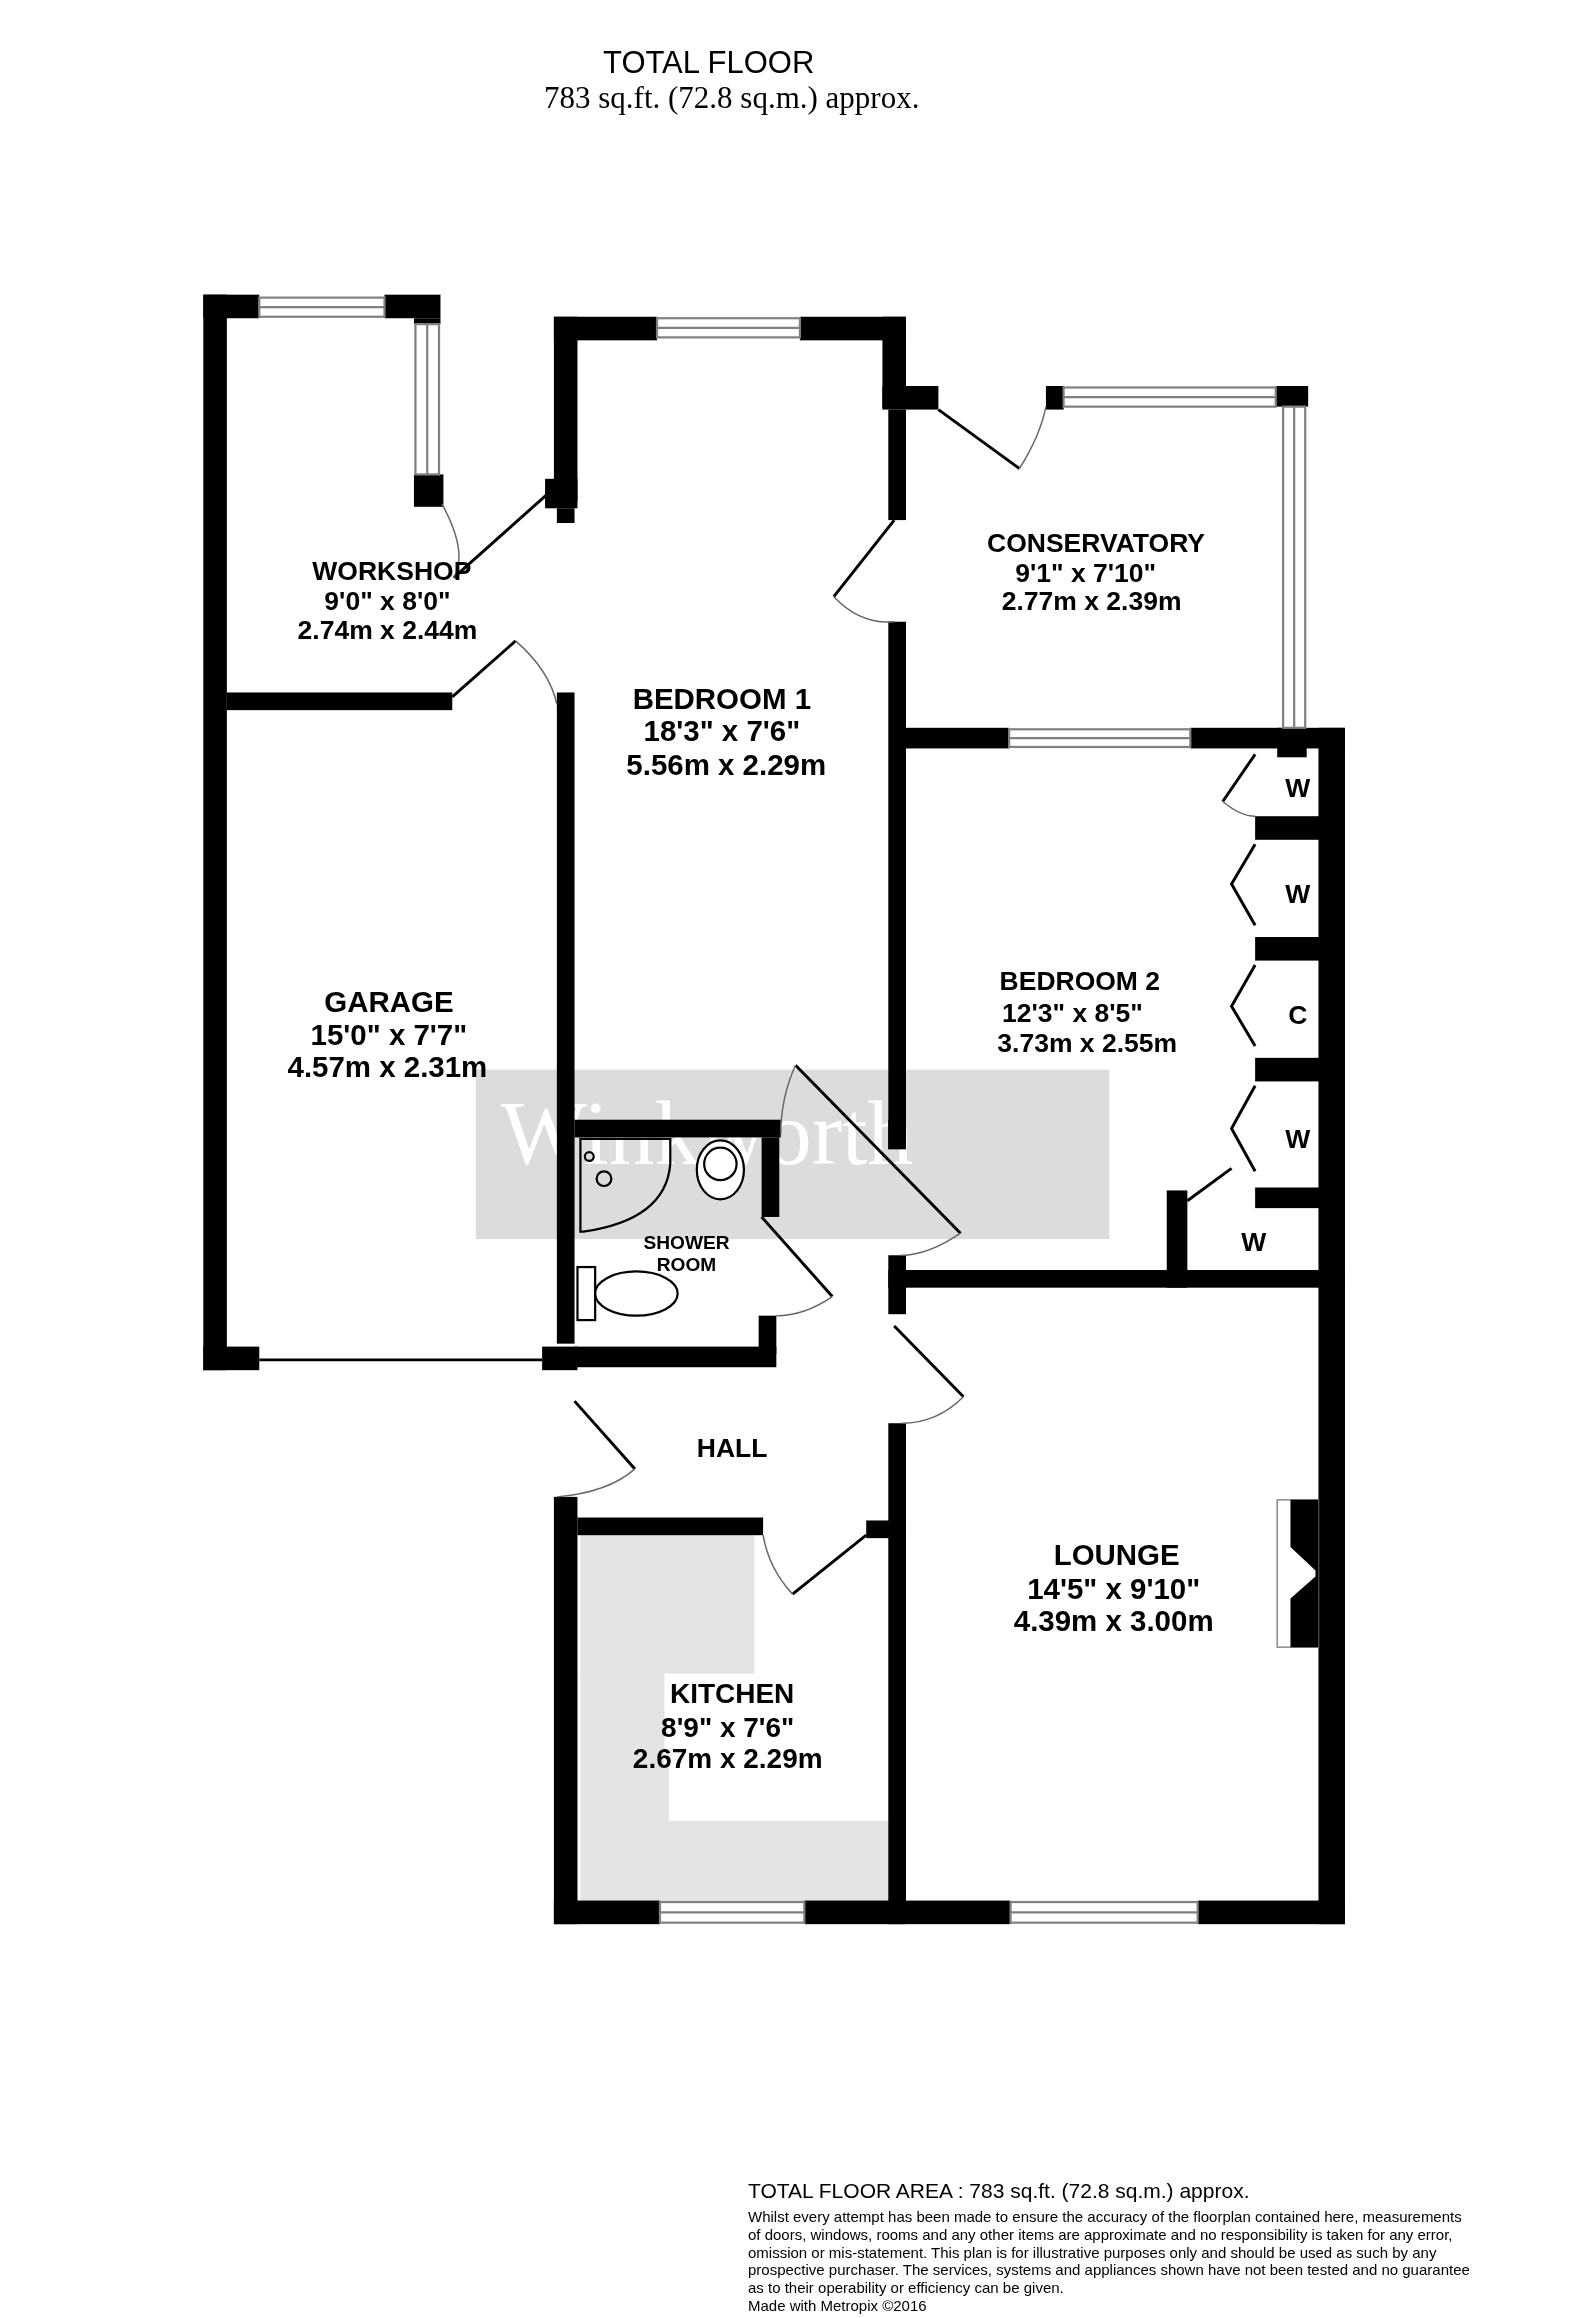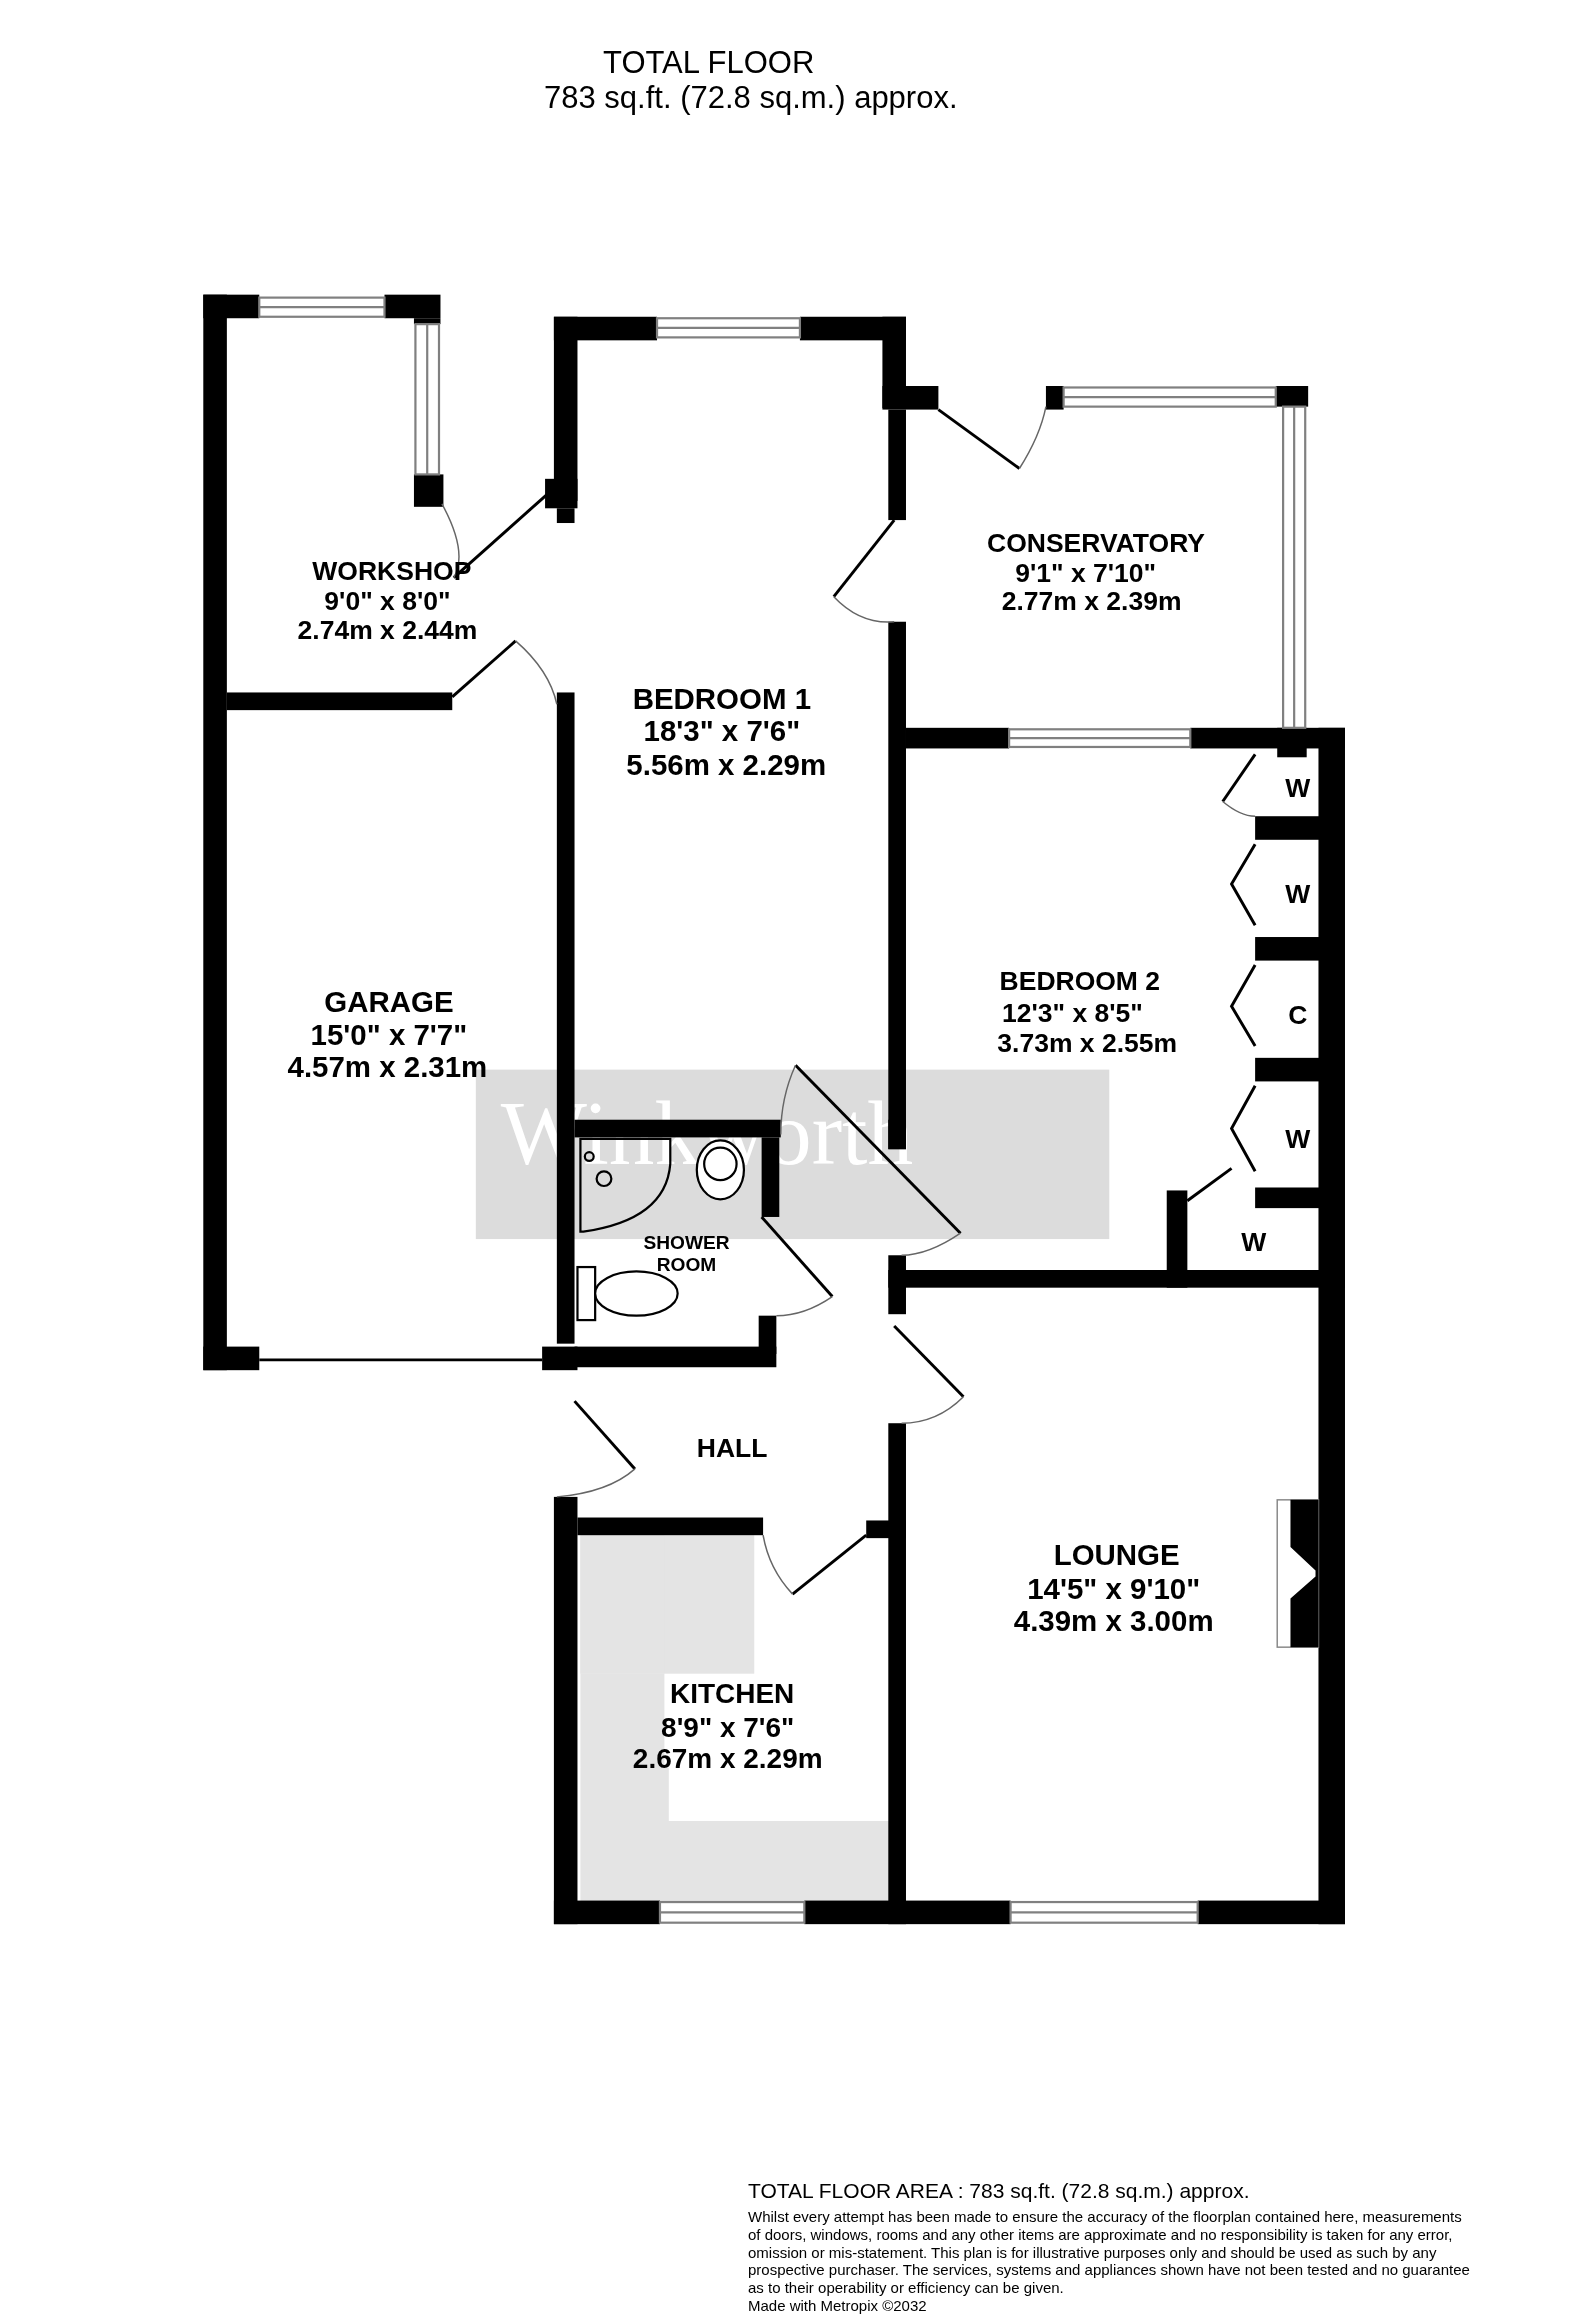--- a/index.html
+++ b/index.html
@@ -1,20 +1,20 @@
 <!DOCTYPE html>
 <html style="font-size:11px"><head>
 <meta charset="utf-8">
 <style>
   html,body{margin:0;padding:0;background:#ffffff;}
   body{width:1591px;height:2319px;position:relative;overflow:hidden;font-family:"Liberation Sans",sans-serif;color:#000;}
   .plan{position:absolute;left:0;top:0;width:1591px;height:2319px;}
   .hdr{position:absolute;left:0;width:1591px;text-align:center;font-family:"Liberation Sans",sans-serif;font-size:31px;line-height:35px;}
   .hdr .t1{position:absolute;left:603px;top:45px;}
-  .hdr .t2{position:absolute;left:544px;top:80px;}
+  .hdr .t2{position:absolute;left:544px;top:80px;font-family:Liberation Serif, serif;}
   .footer{position:absolute;left:748px;top:2178px;width:797px;text-align:left;font-family:"Liberation Sans",sans-serif;}
   .footer .total{font-size:21px;line-height:26px;margin-bottom:4.1px;}
   .footer .disc{font-size:15px;line-height:17.7px;}
   .lbl{font-family:"Liberation Sans",sans-serif;font-weight:bold;fill:#000;}
   .wm{font-family:"Liberation Serif",serif;fill:#ffffff;}
 </style>
 </head>
 <body>
 
 <div class="hdr">
@@ -210,15 +210,15 @@
   </g>
 </svg>
 
 <div class="footer">
   <div class="total">TOTAL FLOOR AREA : 783 sq.ft. (72.8 sq.m.) approx.</div>
   <div class="disc">Whilst every attempt has been made to ensure the accuracy of the floorplan contained here, measurements</div>
   <div class="disc">of doors, windows, rooms and any other items are approximate and no responsibility is taken for any error,</div>
   <div class="disc">omission or mis-statement. This plan is for illustrative purposes only and should be used as such by any</div>
   <div class="disc">prospective purchaser. The services, systems and appliances shown have not been tested and no guarantee</div>
   <div class="disc">as to their operability or efficiency can be given.</div>
-  <div class="disc">Made with Metropix ©2032</div>
+  <div class="disc">Made with Metropix ©2016</div>
 </div>
 
 
 </body></html>

